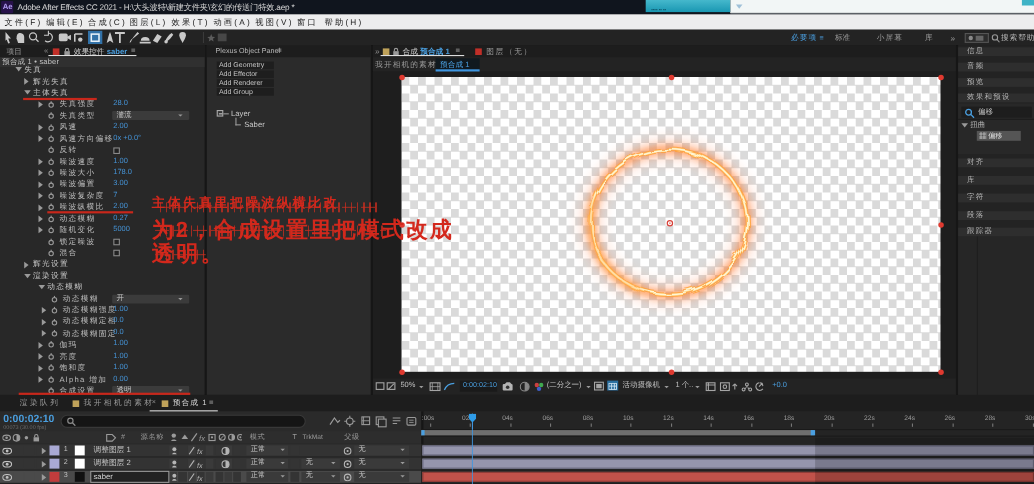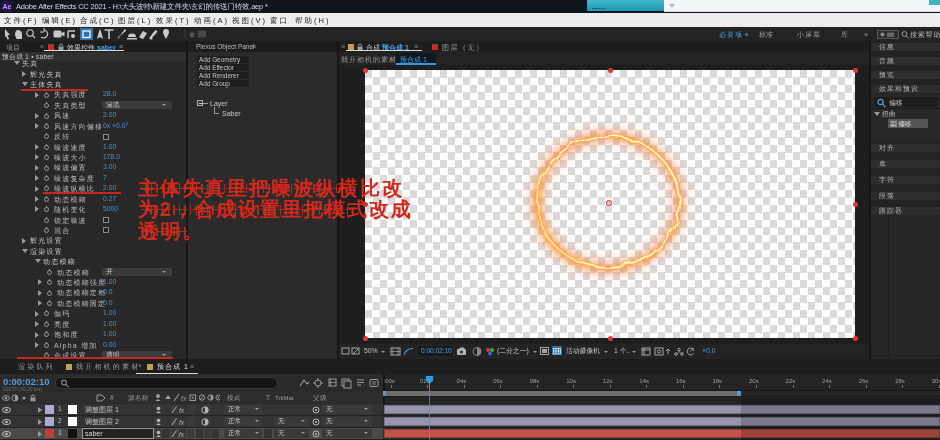--- a/index.html
+++ b/index.html
@@ -611,20 +611,20 @@
 <div class="abs" style="left:383px;top:427.0px;width:557px;height:0.8px;background:#1f1f1f;;z-index:1"></div>
 <div class="abs" style="left:383px;top:427.5px;width:557px;height:11.5px;background:#2c2c2c;;z-index:1"></div>
 <div class="abs" style="left:383px;top:439.0px;width:557px;height:0.8px;background:#1f1f1f;;z-index:1"></div>
 <div class="abs" style="left:384px;top:404.5px;width:556px;height:9px;background:#9595ac;border:1px solid #6f6f85;z-index:1"></div>
 <div class="abs" style="left:384px;top:416.5px;width:556px;height:9px;background:#9595ac;border:1px solid #6f6f85;z-index:1"></div>
 <div class="abs" style="left:384px;top:428.5px;width:556px;height:9px;background:#c0524a;border:1px solid #8f3d38;z-index:1"></div>
 <div class="abs" style="left:741px;top:398px;width:199px;height:42px;background:rgba(0,0,0,0.18);z-index:7"></div>
 <div class="abs" style="left:428.5px;top:376px;width:1.6px;height:14px;background:#3f96e0;;z-index:8"></div>
 <div class="abs" style="left:426px;top:376px;width:7px;height:8px;background:#2f9ce8;clip-path:polygon(0 0,100% 0,100% 55%,50% 100%,0 55%);z-index:8"></div>
 <div class="abs" style="left:429px;top:390px;width:1.2px;height:50px;background:#3f96e0;opacity:0.8;z-index:8"></div>
-<div class="tx" style="left:138px;top:177.5px;font-size:20px;color:#d3281c;z-index:40;letter-spacing:2.2px;font-weight:bold">主体失真里把噪波纵横比改</div>
+<div class="tx" style="left:138px;top:177.5px;font-size:12px;color:#d3281c;z-index:40;letter-spacing:2.2px;font-weight:bold">主体失真里把噪波纵横比改</div>
 <div class="tx" style="left:138px;top:199px;font-size:20px;color:#d3281c;z-index:40;letter-spacing:1.8px;font-weight:bold">为2，合成设置里把模式改成</div>
 <div class="tx" style="left:138px;top:220.5px;font-size:20px;color:#d3281c;z-index:40;letter-spacing:2.2px;font-weight:bold">透明。</div>
 <div class="abs" style="left:141px;top:183.5px;width:202px;height:9.5px;z-index:39;background:repeating-linear-gradient(90deg,rgba(205,45,30,0) 0 4.2px,rgba(205,45,30,0.75) 4.2px 5.6px)"></div>
 <div class="abs" style="left:141px;top:187.5px;width:202px;height:1.4px;z-index:39;background:repeating-linear-gradient(90deg,rgba(205,45,30,0.7) 0 13px,rgba(205,45,30,0) 13px 17px)"></div>
 <div class="abs" style="left:141px;top:205px;width:210px;height:9.5px;z-index:39;background:repeating-linear-gradient(90deg,rgba(205,45,30,0) 0 4.2px,rgba(205,45,30,0.75) 4.2px 5.6px)"></div>
 <div class="abs" style="left:141px;top:209px;width:210px;height:1.4px;z-index:39;background:repeating-linear-gradient(90deg,rgba(205,45,30,0.7) 0 13px,rgba(205,45,30,0) 13px 17px)"></div>
 <div class="abs" style="left:141px;top:226.5px;width:46px;height:9.5px;z-index:39;background:repeating-linear-gradient(90deg,rgba(205,45,30,0) 0 4.2px,rgba(205,45,30,0.75) 4.2px 5.6px)"></div>
 <div class="abs" style="left:141px;top:230.5px;width:46px;height:1.4px;z-index:39;background:repeating-linear-gradient(90deg,rgba(205,45,30,0.7) 0 13px,rgba(205,45,30,0) 13px 17px)"></div>
 </body></html>

